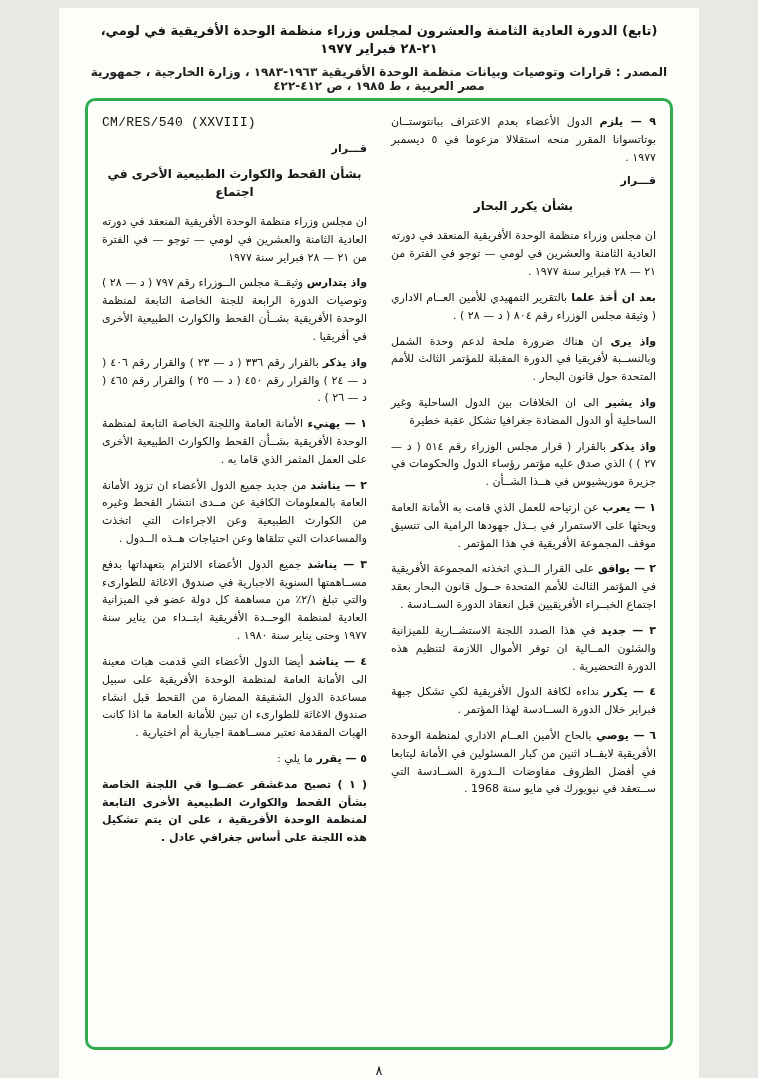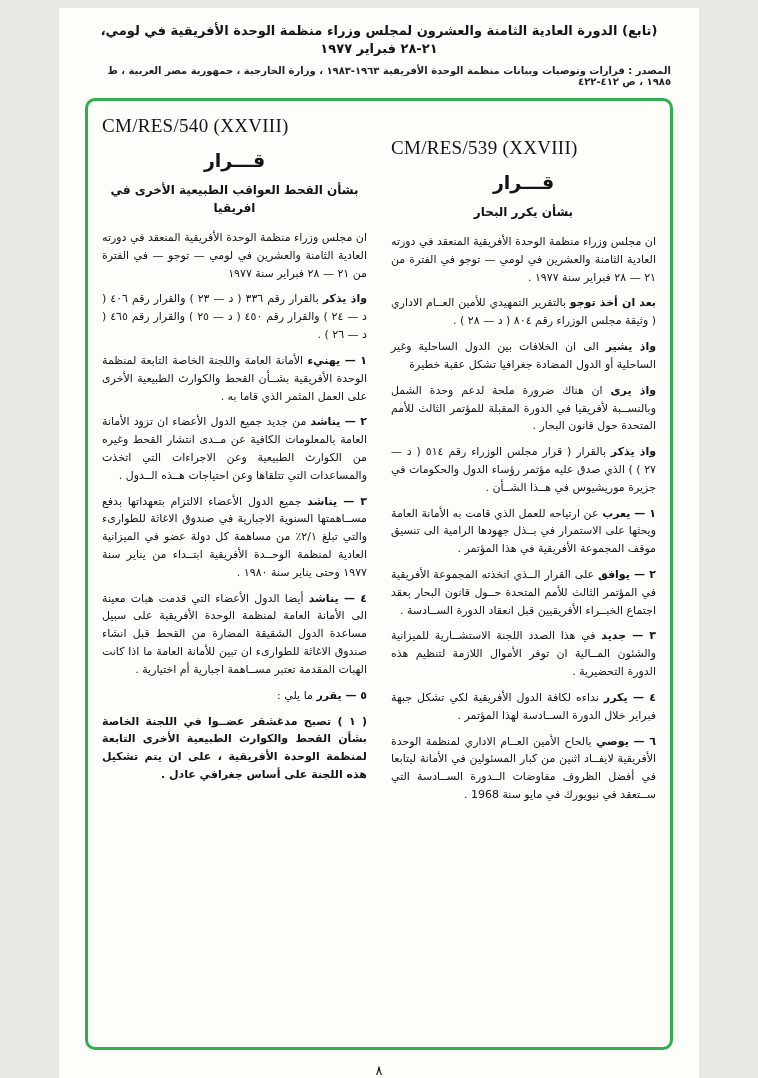--- a/index.html
+++ b/index.html
@@ -4,86 +4,87 @@
 <style>
   html,body{margin:0;padding:0;background:#e8e8e4;}
   .page{
     width:640px;height:1078px;position:relative;margin:8px auto;
     background:#fdfdfa;color:#141414;
     font-family:"DejaVu Sans",sans-serif;direction:rtl;overflow:hidden;
     box-sizing:border-box;
   }
   header{position:absolute;top:14px;right:28px;left:28px;text-align:center;}
   .hdr-title{font-size:13px;font-weight:bold;line-height:1.4;}
-  .hdr-source{font-size:10px;font-weight:bold;margin-top:7px;color:#222;text-align:right;}
+  .hdr-source{font-size:12px;font-weight:bold;margin-top:7px;color:#222;}
 
   .green-box{
     position:absolute;top:90px;right:26px;left:26px;bottom:36px;
     border:3px solid #2fad4f;border-radius:10px;
     padding:12px 14px;box-sizing:border-box;background:#fdfdfa;
   }
   .columns{display:flex;gap:24px;height:100%;overflow:hidden;}
   .col{flex:1 1 0;min-width:0;}
 
   .para{font-size:11px;line-height:1.62;margin:0 0 8px;text-align:justify;text-justify:inter-word;}
   .para .lead{font-weight:bold;}
   .para .pre{font-weight:bold;}
 
   .doc-ref{
     direction:ltr;text-align:left;unicode-bidi:embed;
-    font-family:Liberation Serif, serif;font-size:19px;
+    font-family:Liberation Mono, monospace;font-size:13px;
     letter-spacing:.3px;margin:2px 0 12px;
   }
   .gap-top{margin-top:24px;}
 
-  .qarar{text-align:center;font-weight:bold;font-size:19px;margin:4px 0 10px;letter-spacing:2px;}
+  .qarar{font-weight:bold;font-size:11px;margin:4px 0 10px;letter-spacing:2px;}
   .subject{text-align:center;font-weight:bold;font-size:12px;margin:0 0 12px;line-height:1.5;}
 
   .page-num{position:absolute;bottom:8px;right:0;left:0;text-align:center;font-size:13px;}
 </style>
 </head>
 <body>
 
 <div class="page">
 
   <header>
     <div class="hdr-title">(تابع) الدورة العادية الثامنة والعشرون لمجلس وزراء منظمة الوحدة الأفريقية في لومي، ٢١-٢٨ فبراير ١٩٧٧</div>
     <div class="hdr-source">المصدر : قرارات وتوصيات وبيانات منظمة الوحدة الأفريقية ١٩٦٣-١٩٨٣ ، وزارة الخارجية ، جمهورية مصر العربية ، ط ١٩٨٥ ، ص ٤١٢-٤٢٢</div>
   </header>
 
   <div class="green-box">
     <div class="columns">
 
       <section class="col">
 
+        <p class="para"><span class="pre">٩ — </span><b class="lead">يلزم</b><span> الدول الأعضاء بعدم الاعتراف ببانتوستــان بوتاتسوانا المقرر منحه استقلالا مزعوما في ٥ ديسمبر ١٩٧٧ .</span></p>
 
-        <div class="doc-ref gap-top">CM/RES/539  (XXVIII)</div>
         <h2 class="qarar">قـــرار</h2>
         <h3 class="subject">بشأن يكرر البحار</h3>
 
         <p class="para"><span class="pre"></span><b class="lead"></b><span>ان مجلس وزراء منظمة الوحدة الأفريقية المنعقد في دورته العادية الثامنة والعشرين في لومي — توجو في الفترة من ٢١ — ٢٨ فبراير سنة ١٩٧٧ .</span></p>
-        <p class="para"><span class="pre"></span><b class="lead">بعد ان أخذ توجو</b><span> بالتقرير التمهيدي للأمين العــام الاداري ( وثيقة مجلس الوزراء رقم ٨٠٤ ( د — ٢٨ ) .</span></p>
+        <p class="para"><span class="pre"></span><b class="lead">بعد ان أخذ علما</b><span> بالتقرير التمهيدي للأمين العــام الاداري ( وثيقة مجلس الوزراء رقم ٨٠٤ ( د — ٢٨ ) .</span></p>
+        <p class="para"><span class="pre"></span><b class="lead">واذ يرى</b><span> ان هناك ضرورة ملحة لدعم وحدة الشمل وبالنســبة لأفريقيا في الدورة المقبلة للمؤتمر الثالث للأمم المتحدة حول قانون البحار .</span></p>
         <p class="para"><span class="pre"></span><b class="lead">واذ يشير</b><span> الى ان الخلافات بين الدول الساحلية وغير الساحلية أو الدول المضادة جغرافيا تشكل عقبة خطيرة</span></p>
-        <p class="para"><span class="pre"></span><b class="lead">واذ يرى</b><span> ان هناك ضرورة ملحة لدعم وحدة الشمل وبالنســبة لأفريقيا في الدورة المقبلة للمؤتمر الثالث للأمم المتحدة حول قانون البحار .</span></p>
         <p class="para"><span class="pre"></span><b class="lead">واذ يذكر</b><span> بالقرار ( قرار مجلس الوزراء رقم ٥١٤ ( د — ٢٧ ) ) الذي صدق عليه مؤتمر رؤساء الدول والحكومات في جزيرة موريشيوس في هــذا الشــأن .</span></p>
         <p class="para"><span class="pre">١ — </span><b class="lead">يعرب</b><span> عن ارتياحه للعمل الذي قامت به الأمانة العامة ويحثها على الاستمرار في بــذل جهودها الرامية الى تنسيق موقف المجموعة الأفريقية في هذا المؤتمر .</span></p>
         <p class="para"><span class="pre">٢ — </span><b class="lead">يوافق</b><span> على القرار الــذي اتخذته المجموعة الأفريقية في المؤتمر الثالث للأمم المتحدة حــول قانون البحار بعقد اجتماع الخبــراء الأفريقيين قبل انعقاد الدورة الســادسة .</span></p>
         <p class="para"><span class="pre">٣ — </span><b class="lead">جديد</b><span> في هذا الصدد اللجنة الاستشــارية للميزانية والشئون المــالية ان توفر الأموال اللازمة لتنظيم هذه الدورة التحضيرية .</span></p>
         <p class="para"><span class="pre">٤ — </span><b class="lead">يكرر</b><span> نداءه لكافة الدول الأفريقية لكي تشكل جبهة فبراير خلال الدورة الســادسة لهذا المؤتمر .</span></p>
         <p class="para"><span class="pre">٦ — </span><b class="lead">يوصي</b><span> بالحاح الأمين العــام الاداري لمنظمة الوحدة الأفريقية لايفــاد اثنين من كبار المسئولين في الأمانة ليتابعا في أفضل الظروف مفاوضات الــدورة الســادسة التي ســتعقد في نيويورك في مايو سنة 1968 .</span></p>
 
       </section>
 
       <section class="col">
 
         <div class="doc-ref">CM/RES/540  (XXVIII)</div>
         <h2 class="qarar">قـــرار</h2>
-        <h3 class="subject">بشأن القحط العواقب الطبيعية الأخرى في افريقيا</h3>
+        <h3 class="subject">بشأن القحط والكوارث الطبيعية الأخرى في اجتماع</h3>
 
         <p class="para"><span class="pre"></span><b class="lead"></b><span>ان مجلس وزراء منظمة الوحدة الأفريقية المنعقد في دورته العادية الثامنة والعشرين في لومي — توجو — في الفترة من ٢١ — ٢٨ فبراير سنة ١٩٧٧</span></p>
+        <p class="para"><span class="pre"></span><b class="lead">واذ يتدارس</b><span> وثيقــة مجلس الــوزراء رقم ٧٩٧ ( د — ٢٨ ) وتوصيات الدورة الرابعة للجنة الخاصة التابعة لمنظمة الوحدة الأفريقية بشــأن القحط والكوارث الطبيعية الأخرى في أفريقيا .</span></p>
         <p class="para"><span class="pre"></span><b class="lead">واذ يذكر</b><span> بالقرار رقم ٣٣٦ ( د — ٢٣ ) والقرار رقم ٤٠٦ ( د — ٢٤ ) والقرار رقم ٤٥٠ ( د — ٢٥ ) والقرار رقم ٤٦٥ ( د — ٢٦ ) .</span></p>
         <p class="para"><span class="pre">١ — </span><b class="lead">يهنيء</b><span> الأمانة العامة واللجنة الخاصة التابعة لمنظمة الوحدة الأفريقية بشــأن القحط والكوارث الطبيعية الأخرى على العمل المثمر الذي قاما به .</span></p>
         <p class="para"><span class="pre">٢ — </span><b class="lead">يناشد</b><span> من جديد جميع الدول الأعضاء ان تزود الأمانة العامة بالمعلومات الكافية عن مــدى انتشار القحط وغيره من الكوارث الطبيعية وعن الاجراءات التي اتخذت والمساعدات التي تتلقاها وعن احتياجات هــذه الــدول .</span></p>
         <p class="para"><span class="pre">٣ — </span><b class="lead">يناشد</b><span> جميع الدول الأعضاء الالتزام بتعهداتها بدفع مســاهمتها السنوية الاجبارية في صندوق الاغاثة للطوارىء والتي تبلغ ٢/١٪ من مساهمة كل دولة عضو في الميزانية العادية لمنظمة الوحــدة الأفريقية ابتــداء من يناير سنة ١٩٧٧ وحتى يناير سنة ١٩٨٠ .</span></p>
         <p class="para"><span class="pre">٤ — </span><b class="lead">يناشد</b><span> أيضا الدول الأعضاء التي قدمت هبات معينة الى الأمانة العامة لمنظمة الوحدة الأفريقية على سبيل مساعدة الدول الشقيقة المضارة من القحط قبل انشاء صندوق الاغاثة للطوارىء ان تبين للأمانة العامة ما اذا كانت الهبات المقدمة تعتبر مســاهمة اجبارية أم اختيارية .</span></p>
         <p class="para"><span class="pre">٥ — </span><b class="lead">يقرر</b><span> ما يلي :</span></p>
         <p class="para"><span class="pre"></span><b class="lead">( ١ ) تصبح مدغشقر عضــوا في اللجنة الخاصة بشأن القحط والكوارث الطبيعية الأخرى التابعة لمنظمة الوحدة الأفريقية ، على ان يتم تشكيل هذه اللجنة على أساس جغرافي عادل .</b><span></span></p>
 
       </section>
 

